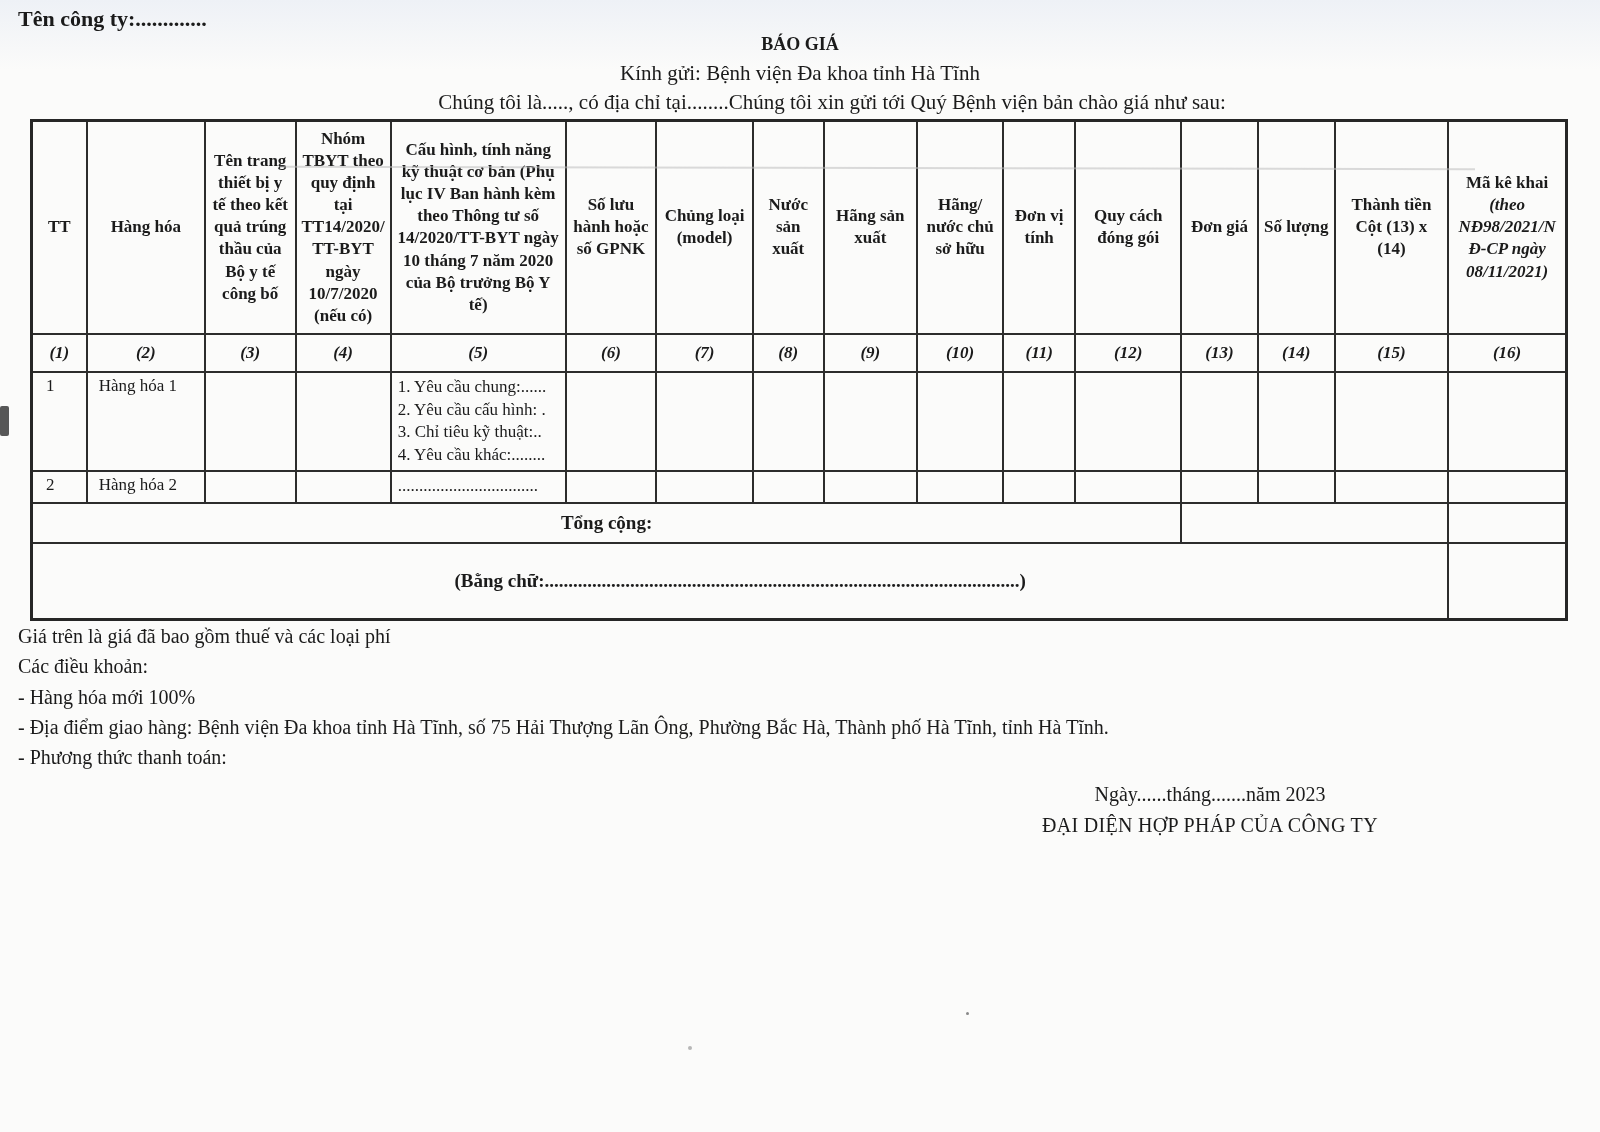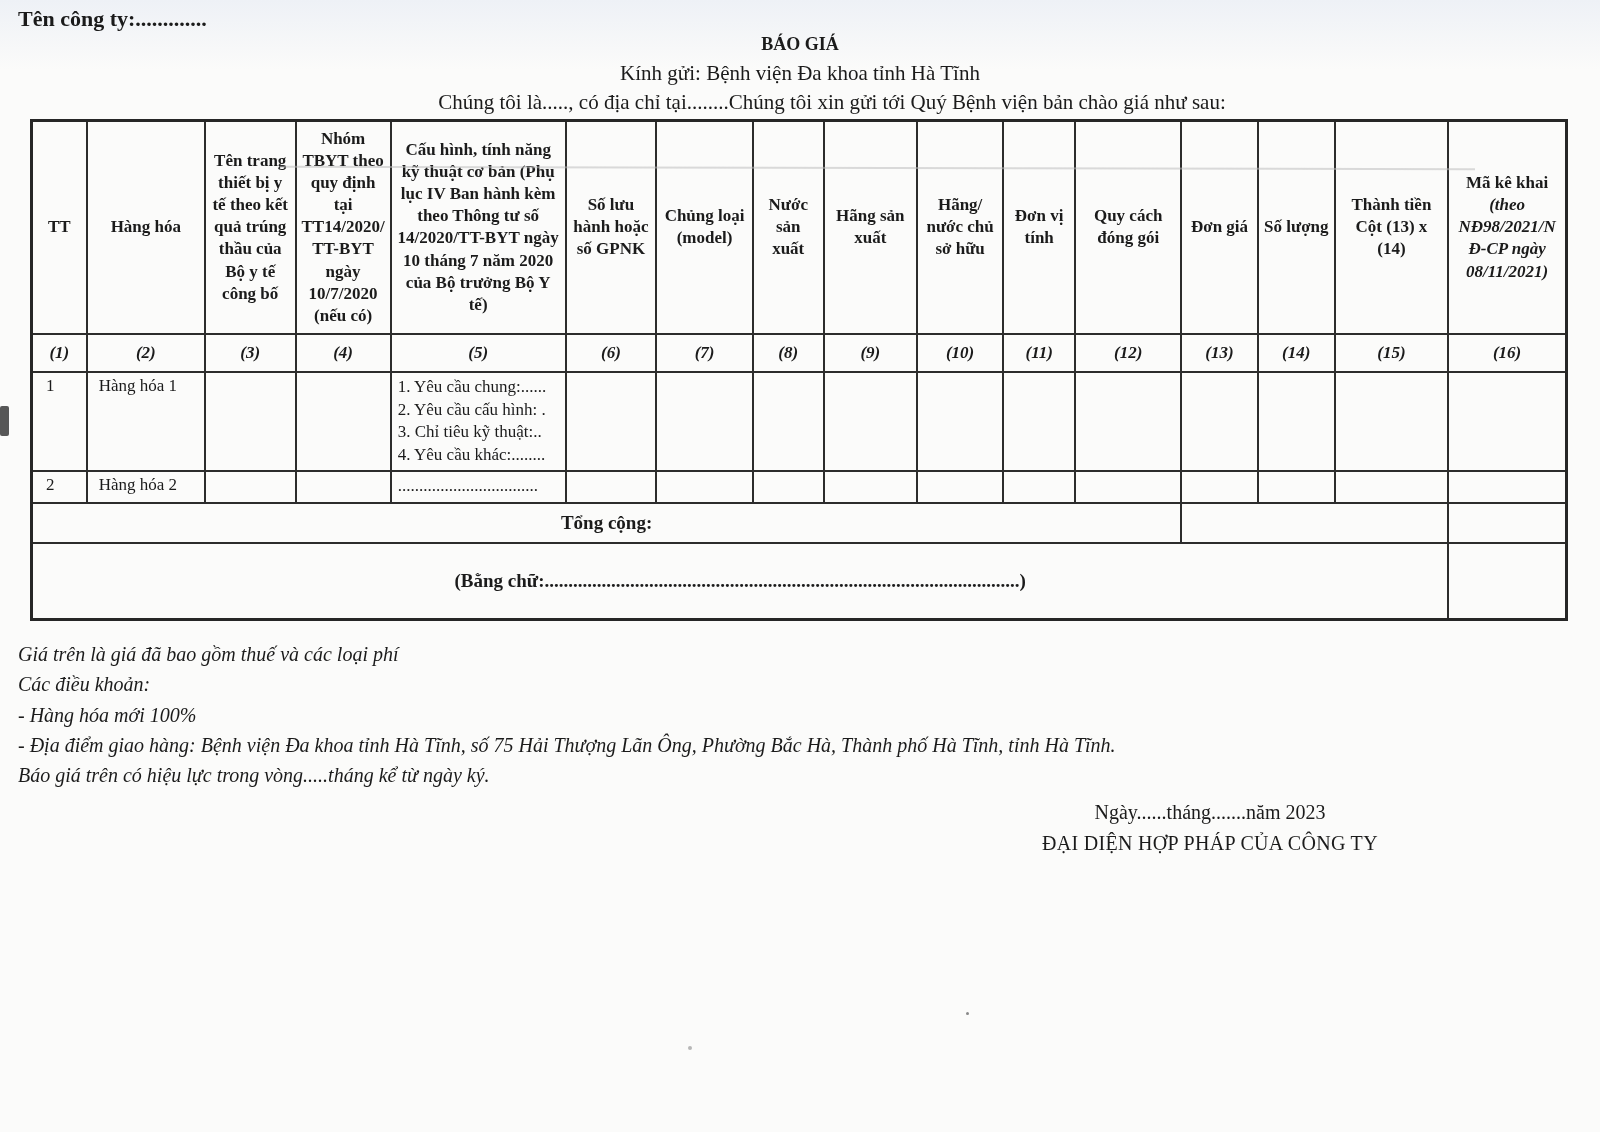--- a/index.html
+++ b/index.html
@@ -59,21 +59,21 @@
   tr.row2 td{height:24px;}
   tr.totalrow td{
     font-size:19px;font-weight:bold;text-align:center;
     padding:7px 4px;height:24px;
   }
   tr.wordsrow td{
     font-size:19px;font-weight:bold;text-align:center;
     padding:24px 4px;height:26px;white-space:nowrap;overflow:hidden;
   }
 
-  .terms{margin:18px 0 0 18px;font-style:italic;}
+  .terms{margin:0 0 0 18px;}
   .terms .term-line{font-size:20px;line-height:1.52;}
 
   .signature{
     width:700px;margin:10px 0 0 860px;text-align:center;
   }
   .sig-date{font-size:20px;}
   .sig-role{font-size:20px;margin-top:8px;letter-spacing:.3px;}
 
   
   .scan-line{
@@ -217,21 +217,21 @@
         <td></td>
       </tr>
     </tbody>
   </table>
 
   <div class="terms">
     <div class="term-line">Giá trên là giá đã bao gồm thuế và các loại phí</div>
     <div class="term-line">Các điều khoản:</div>
     <div class="term-line">- Hàng hóa mới 100%</div>
     <div class="term-line">- Địa điểm giao hàng: Bệnh viện Đa khoa tỉnh Hà Tĩnh, số 75 Hải Thượng Lãn Ông, Phường Bắc Hà, Thành phố Hà Tĩnh, tỉnh Hà Tĩnh.</div>
-    <div class="term-line">Báo giá trên có hiệu lực trong vòng.....tháng kể từ ngày ký.</div>
+    <div class="term-line">- Phương thức thanh toán:</div>
   </div>
 
   <div class="signature">
     <div class="sig-date">Ngày......tháng.......năm 2023</div>
     <div class="sig-role">ĐẠI DIỆN HỢP PHÁP CỦA CÔNG TY</div>
   </div>
 
 </div>
 
 </body></html>

